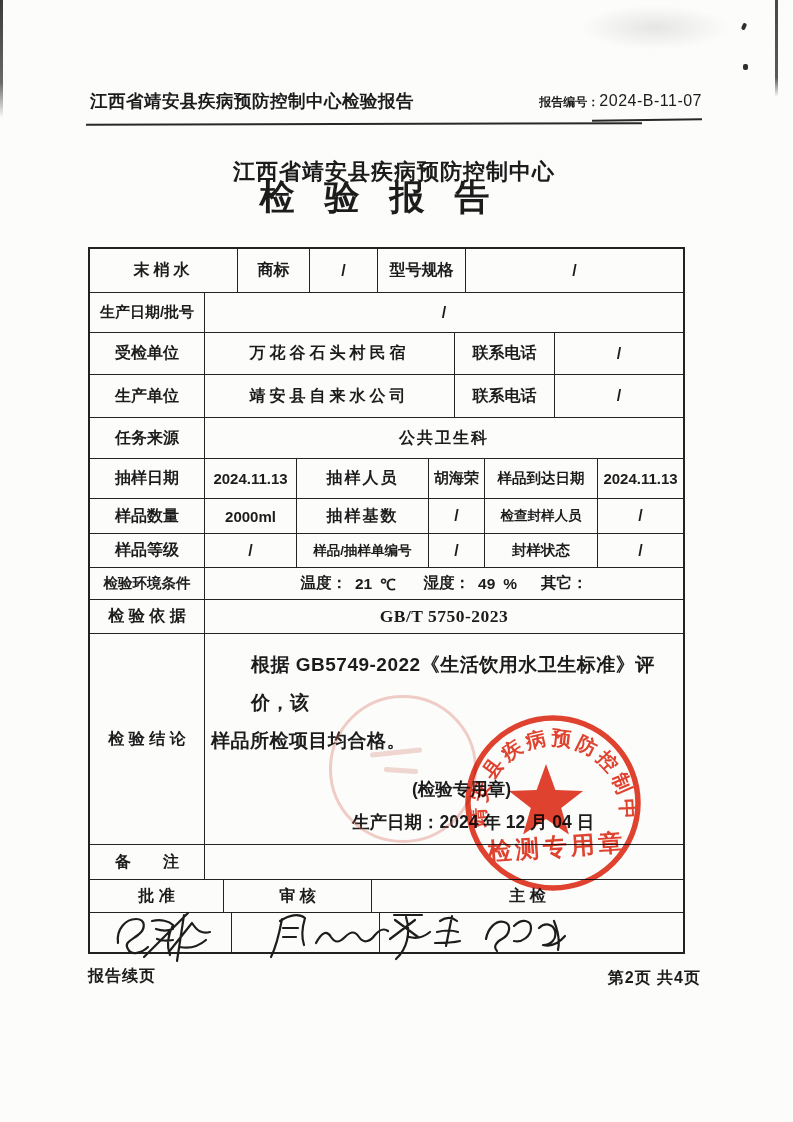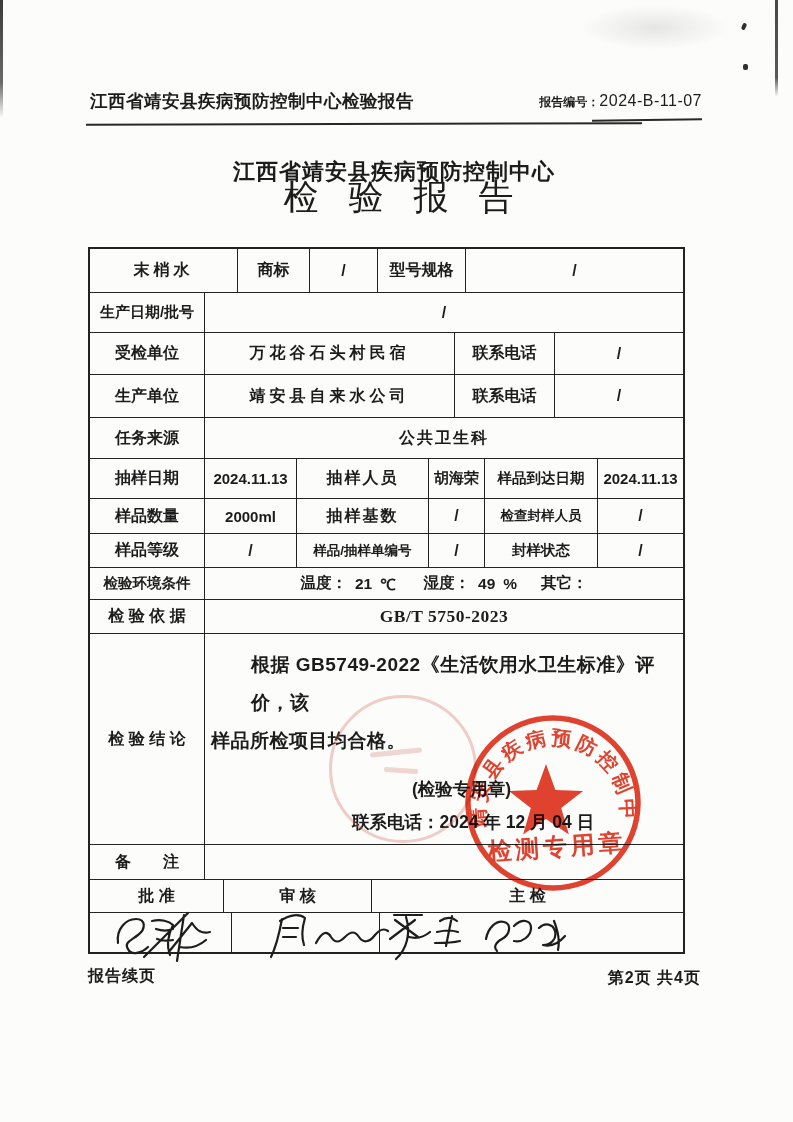--- a/index.html
+++ b/index.html
@@ -21,22 +21,22 @@
   
   .hdr{position:absolute;left:90px;top:89px;width:612px;display:flex;justify-content:space-between;align-items:center;}
   .hdr-title{font-size:17.5px;font-weight:700;letter-spacing:.5px;}
   .hdr-no{display:flex;align-items:baseline;}
   .hdr-no-label{font-size:12px;font-weight:700;}
   .hdr-no-value{font-size:16px;font-weight:400;letter-spacing:.5px;}
   .rule-main{position:absolute;left:86px;top:123px;width:556px;height:2px;background:#282828;transform:rotate(-.15deg);}
   .rule-short{position:absolute;left:592px;top:119px;width:110px;height:2px;background:#282828;transform:rotate(-.8deg);}
   .org-name{position:absolute;left:88px;top:157px;width:612px;text-align:center;
     font-size:22px;font-weight:700;letter-spacing:1px;}
-  .doc-title{position:absolute;left:100px;top:174px;width:612px;text-align:center;
-    font-size:35px;font-weight:400;letter-spacing:30px;padding-left:15px;box-sizing:border-box;}
+  .doc-title{position:absolute;left:76px;top:174px;width:612px;text-align:center;
+    font-size:35px;font-weight:700;letter-spacing:30px;padding-left:15px;box-sizing:border-box;}
   
   .tbl{position:absolute;left:88px;top:247px;width:597px;border:2px solid #222;box-sizing:border-box;background:transparent;}
   .row{display:flex;border-bottom:1.5px solid #232323;box-sizing:border-box;}
   .row:last-child{border-bottom:none;}
   .cell{border-right:1.5px solid #232323;box-sizing:border-box;flex-shrink:0;
     display:flex;align-items:center;justify-content:center;
     font-size:16px;font-weight:600;text-align:center;overflow:hidden;}
   .cell:last-child{border-right:none;}
   .grow{flex:1 1 auto;}
   .ls4{letter-spacing:4px;} .ls2{letter-spacing:2px;}
@@ -175,21 +175,21 @@
 
     <div class="row" style="height:211px">
       <div class="cell" style="width:115px">检 验 结 论</div>
       <div class="cell grow concl-cell">
         <div class="concl-text">
           <div class="indent">根据 GB5749-2022《生活饮用水卫生标准》评价，该</div>
           <div>样品所检项目均合格。</div>
         </div>
         <div class="seal-note">(检验专用章)</div>
         <div class="sign-date">
-          <span>联系电话：</span>
+          <span>生产日期：</span>
           <span>2024 年 12 月 04 日</span>
         </div>
       </div>
     </div>
 
     <div class="row" style="height:35px">
       <div class="cell" style="width:115px">备　　注</div>
       <div class="cell grow"></div>
     </div>
 

